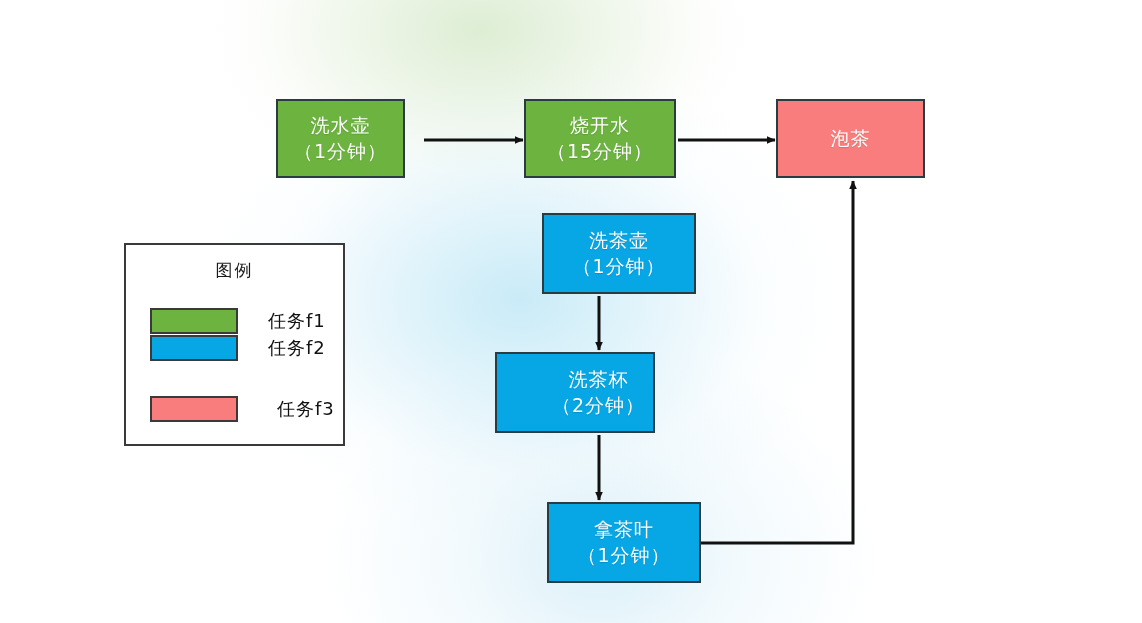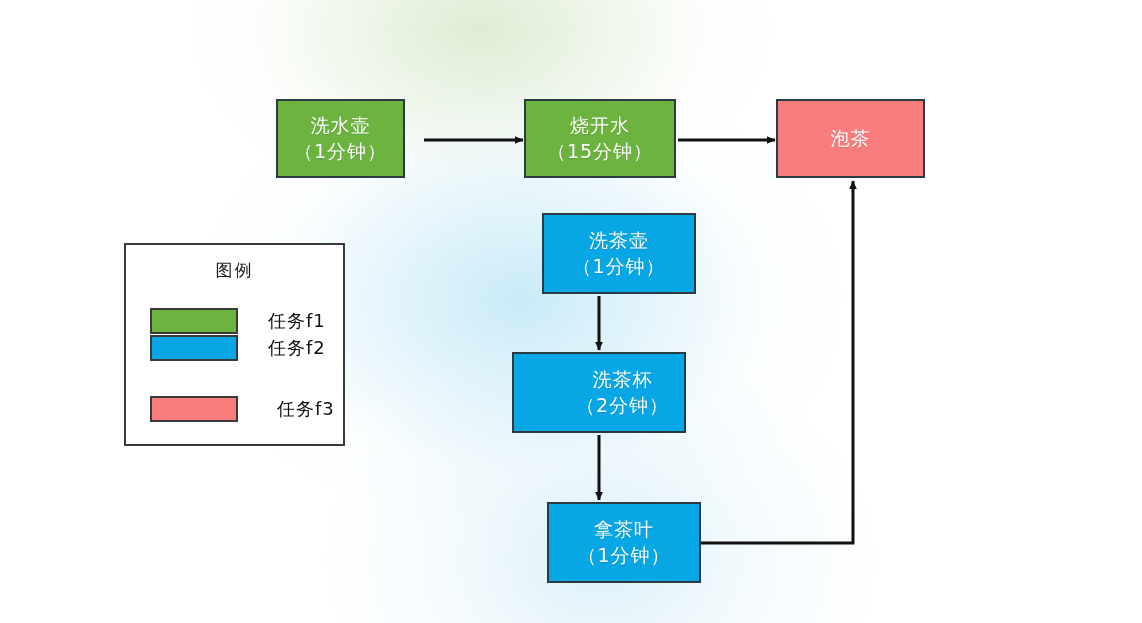--- a/index.html
+++ b/index.html
@@ -133,21 +133,21 @@
   <div class="node" style="left:776px; top:99px; width:149px; height:79px; background:#FA7D7D;">
     <span class="ntitle">泡茶</span>
 
   </div>
 
   <div class="node" style="left:522px; top:213px; width:154px; height:81px; background:#07A6E5;margin-left:20px;">
     <span class="ntitle">洗茶壶</span>
     <span class="ndur">（1分钟）</span>
   </div>
 
-  <div class="node" style="left:512px; top:352px; width:174px; height:81px; background:#07A6E5;padding-left:47px;">
+  <div class="node" style="left:495px; top:352px; width:160px; height:81px; background:#07A6E5;padding-left:47px;">
     <span class="ntitle">洗茶杯</span>
     <span class="ndur">（2分钟）</span>
   </div>
 
   <div class="node" style="left:547px; top:502px; width:154px; height:81px; background:#07A6E5;">
     <span class="ntitle">拿茶叶</span>
     <span class="ndur">（1分钟）</span>
   </div>
 
   <div class="legend" style="left:124px; top:243px; width:221px; height:203px;">

